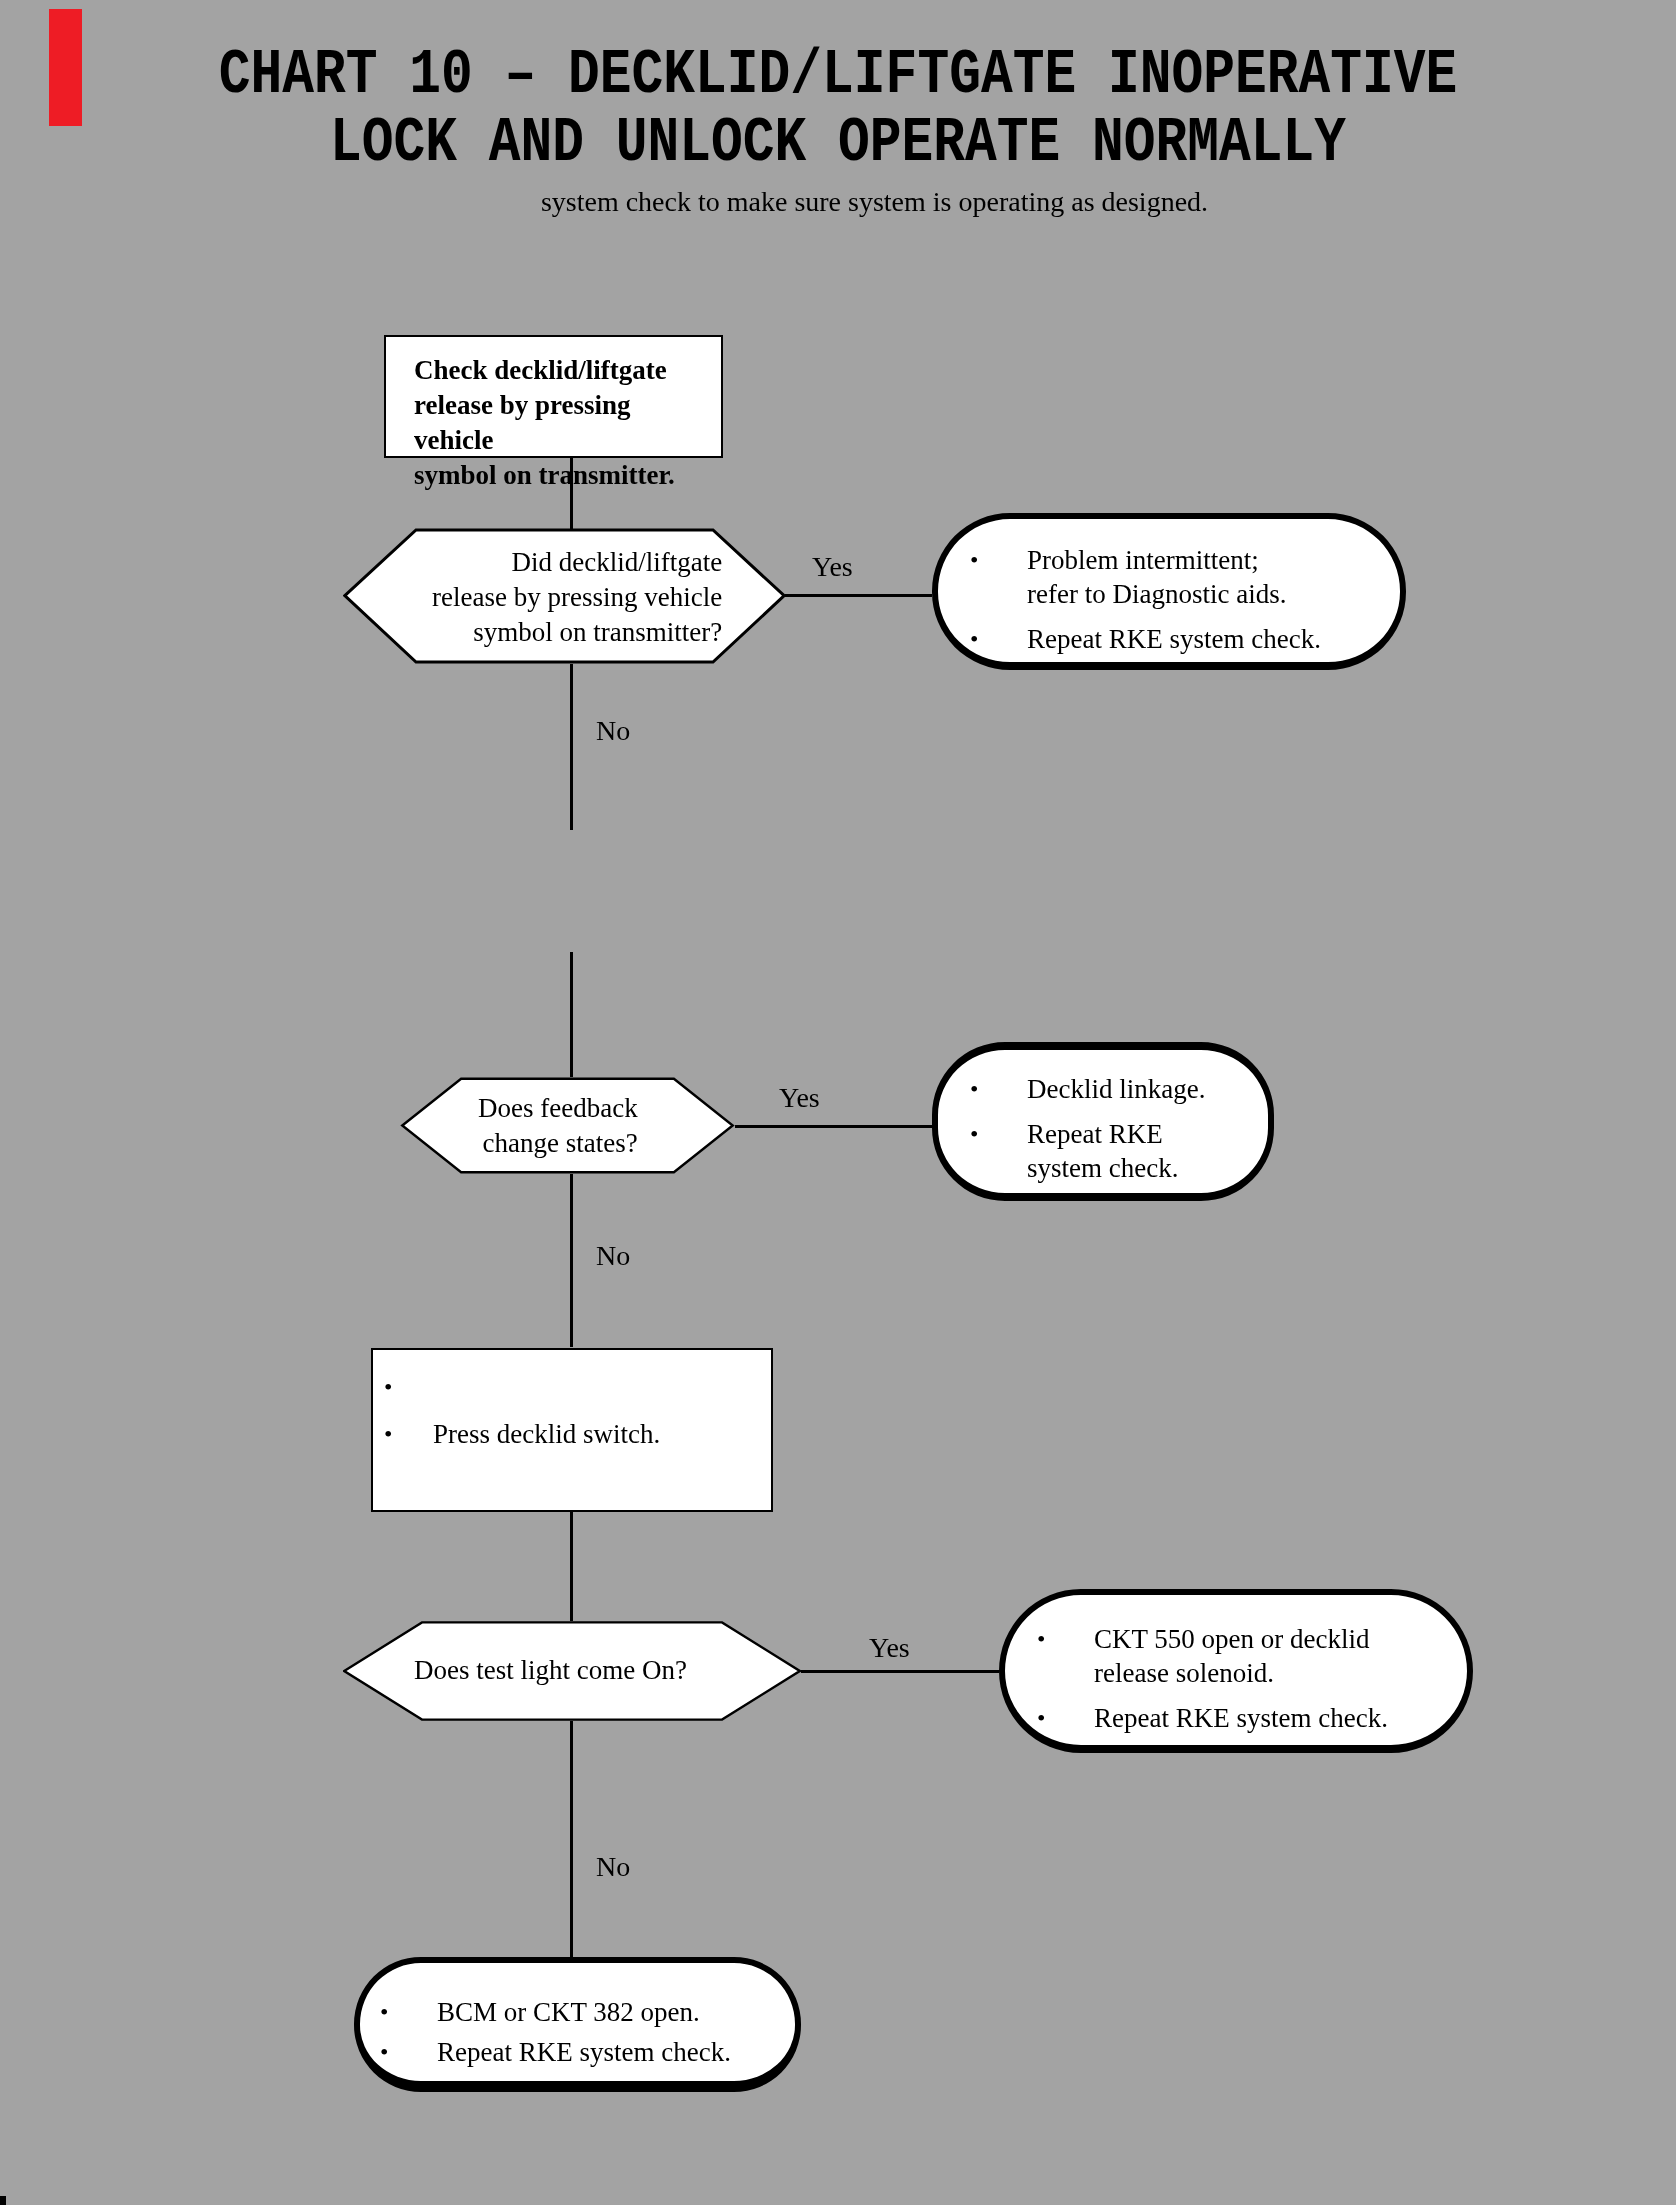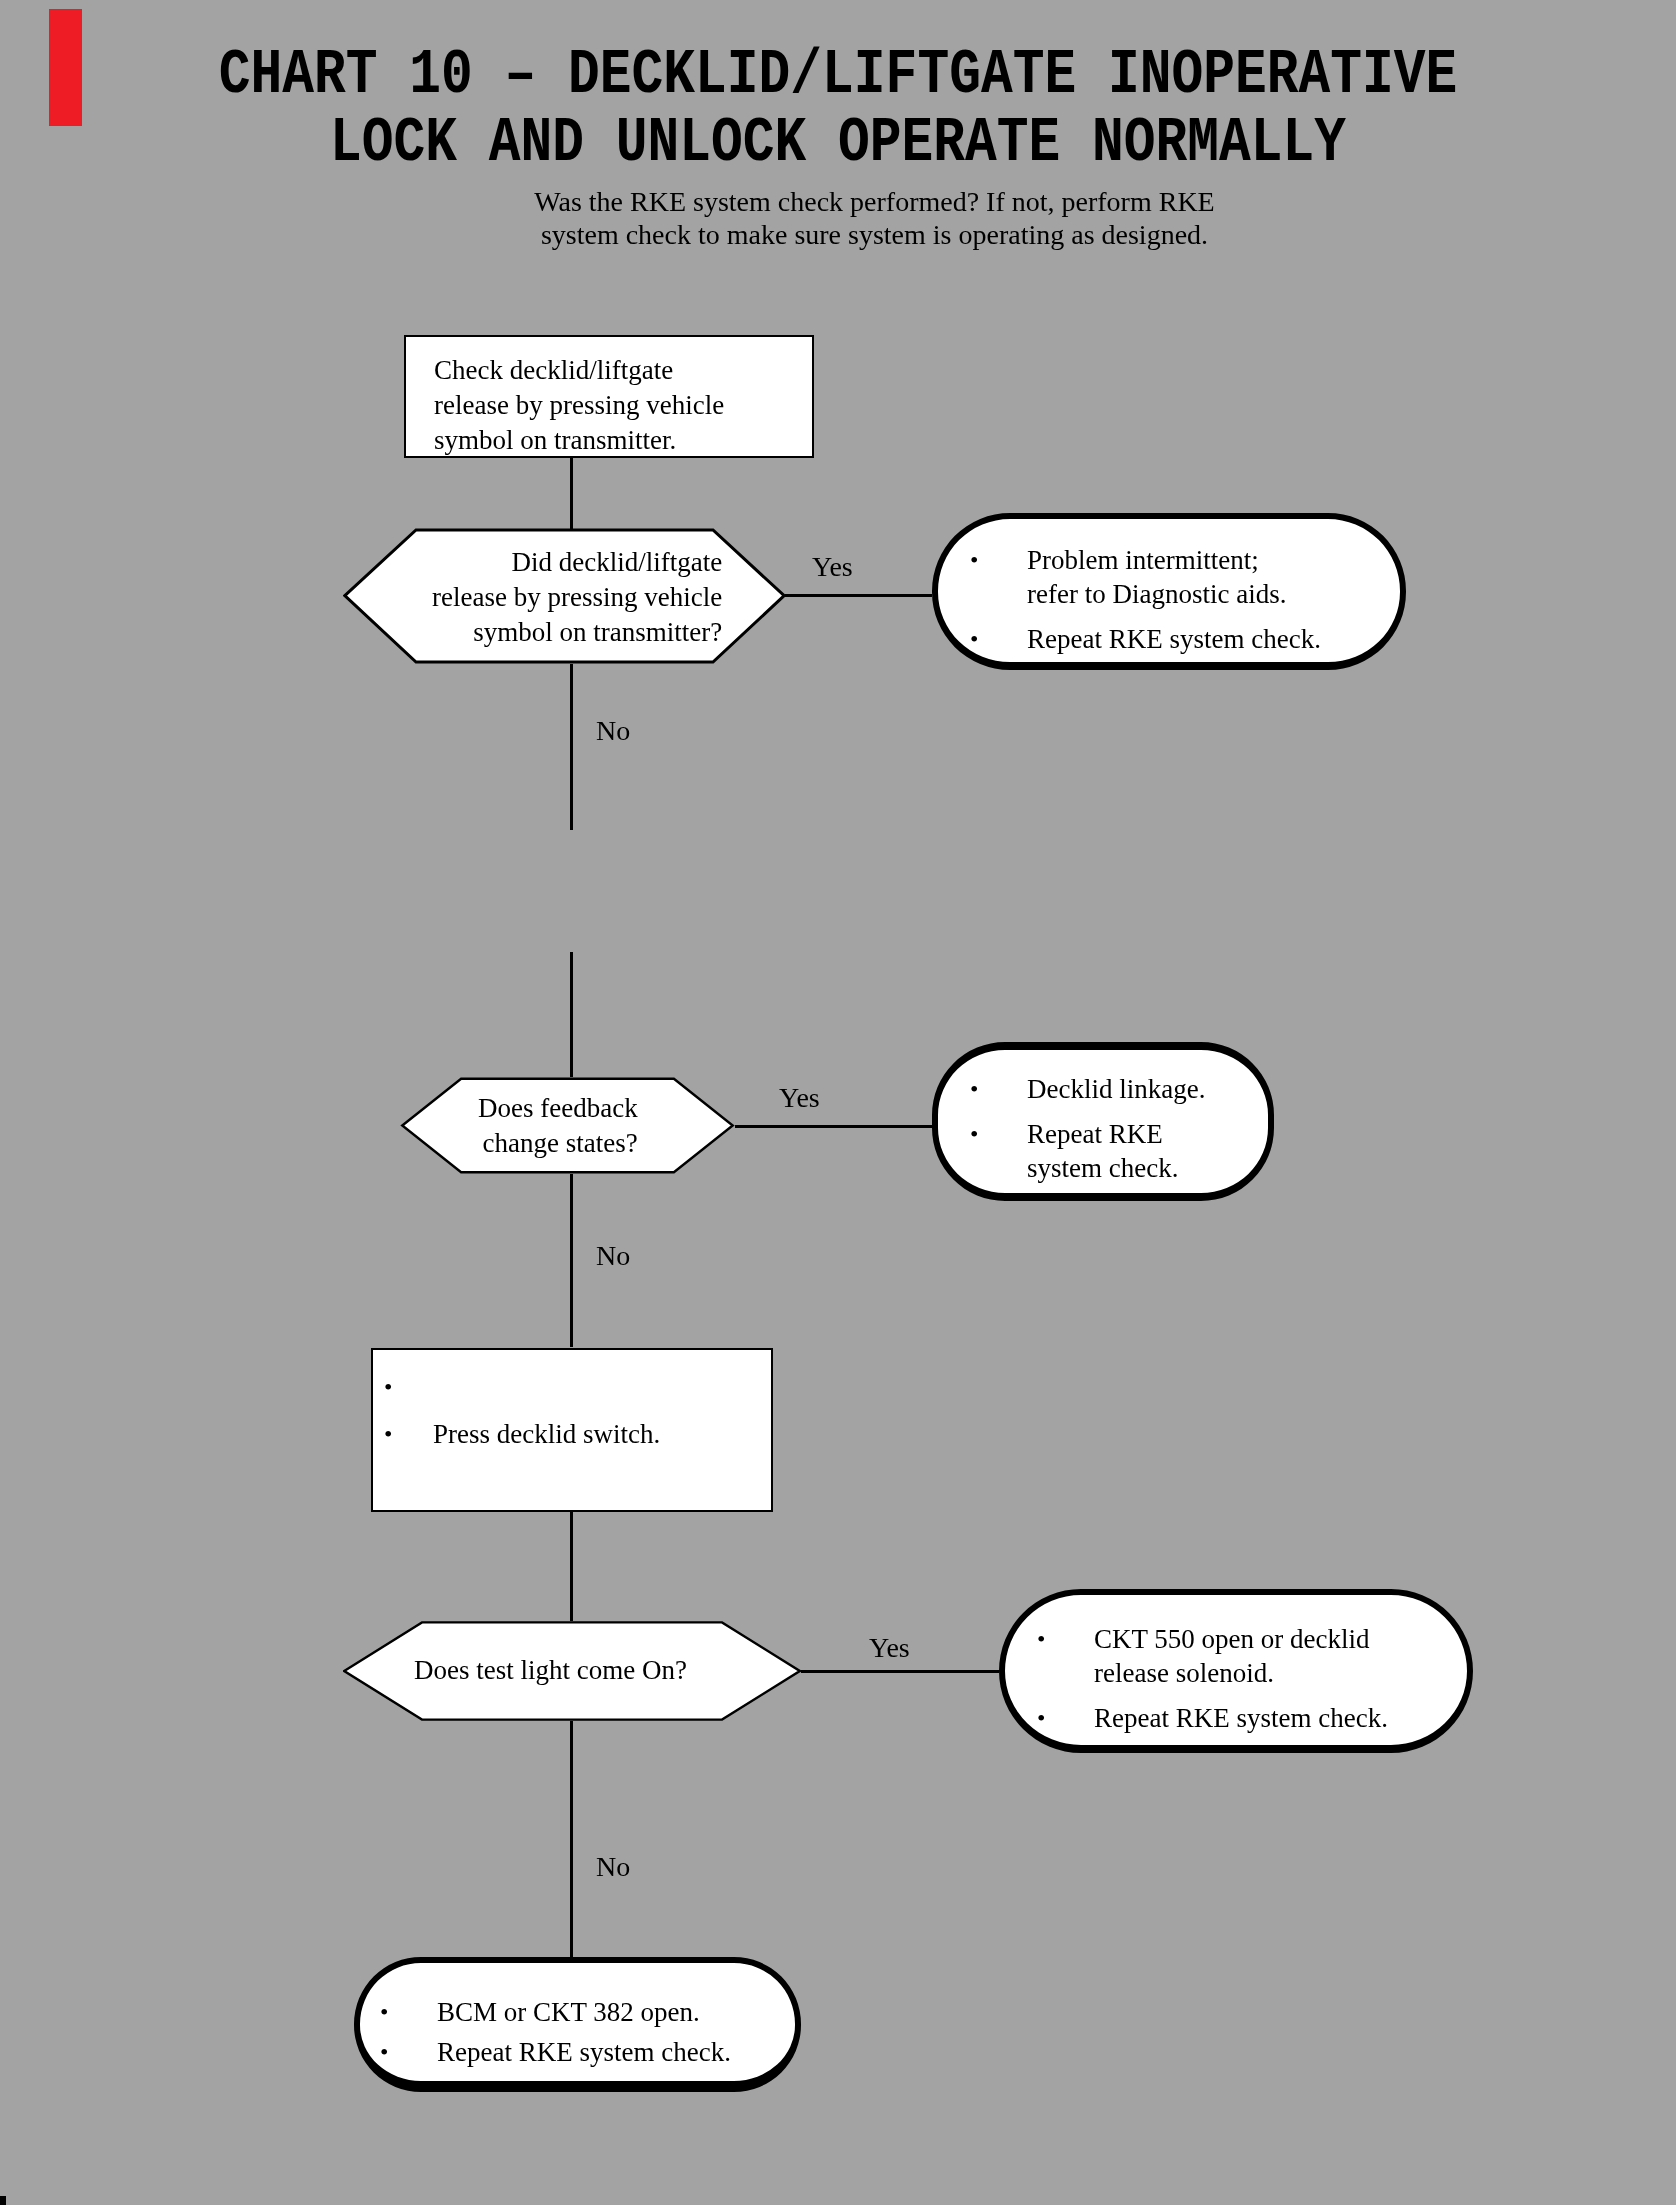--- a/index.html
+++ b/index.html
@@ -20,21 +20,21 @@
   .title-2{top:112px;}
   .intro{position:absolute;left:73px;right:0;top:185px;text-align:center;
          font-size:28px;line-height:33px;}
 
   
   .vline{position:absolute;left:570px;width:3px;background:#000;}
   .hline{position:absolute;height:3px;background:#000;}
 
   
   .pbox{position:absolute;border:2.4px solid #000;background:#fff;font-size:27px;line-height:35px;}
-  .pbox-1{left:404px;top:335px;width:410px;height:123px;padding:16.4px 6px 0 28px;}
+  .pbox-1{left:384px;top:335px;width:339px;height:123px;padding:16.4px 6px 0 28px;font-weight:bold;}
   .pbox-2{left:359px;top:830px;width:435px;height:122px;padding:16px 6px 0 20.7px;}
   .pbox-3{left:371px;top:1348px;width:402px;height:164px;padding:19.5px 4.9px 0 11px;}
 
   
   .hex{position:absolute;}
   .hex svg{position:absolute;left:0;top:0;}
   .hex-label{position:absolute;font-size:27px;line-height:35px;text-align:right;}
   .hex-1{left:343px;top:528px;width:443px;height:136px;}
   .hex-1 .hex-label{left:89px;top:17px;}
   .hex-2{left:400px;top:1077px;width:335px;height:97px;}
@@ -67,21 +67,20 @@
 
 <div id="canvas">
 
   <div class="red-mark"></div>
   <div class="corner-mark"></div>
 
   <div class="title-line title-1">CHART 10 – DECKLID/LIFTGATE INOPERATIVE</div>
   <div class="title-line title-2">LOCK AND UNLOCK OPERATE NORMALLY</div>
 
   <div class="intro">
-    <div>Was the RKE system check performed? If not, perform RKE</div>
     <div>system check to make sure system is operating as designed.</div>
   </div>
 
   <div class="vline" style="top:458px;height:71px;"></div>
   <div class="vline" style="top:664px;height:166px;"></div>
   <div class="vline" style="top:952px;height:125px;"></div>
   <div class="vline" style="top:1174px;height:173px;"></div>
   <div class="vline" style="top:1512px;height:109px;"></div>
   <div class="vline" style="top:1721px;height:236px;"></div>
 

